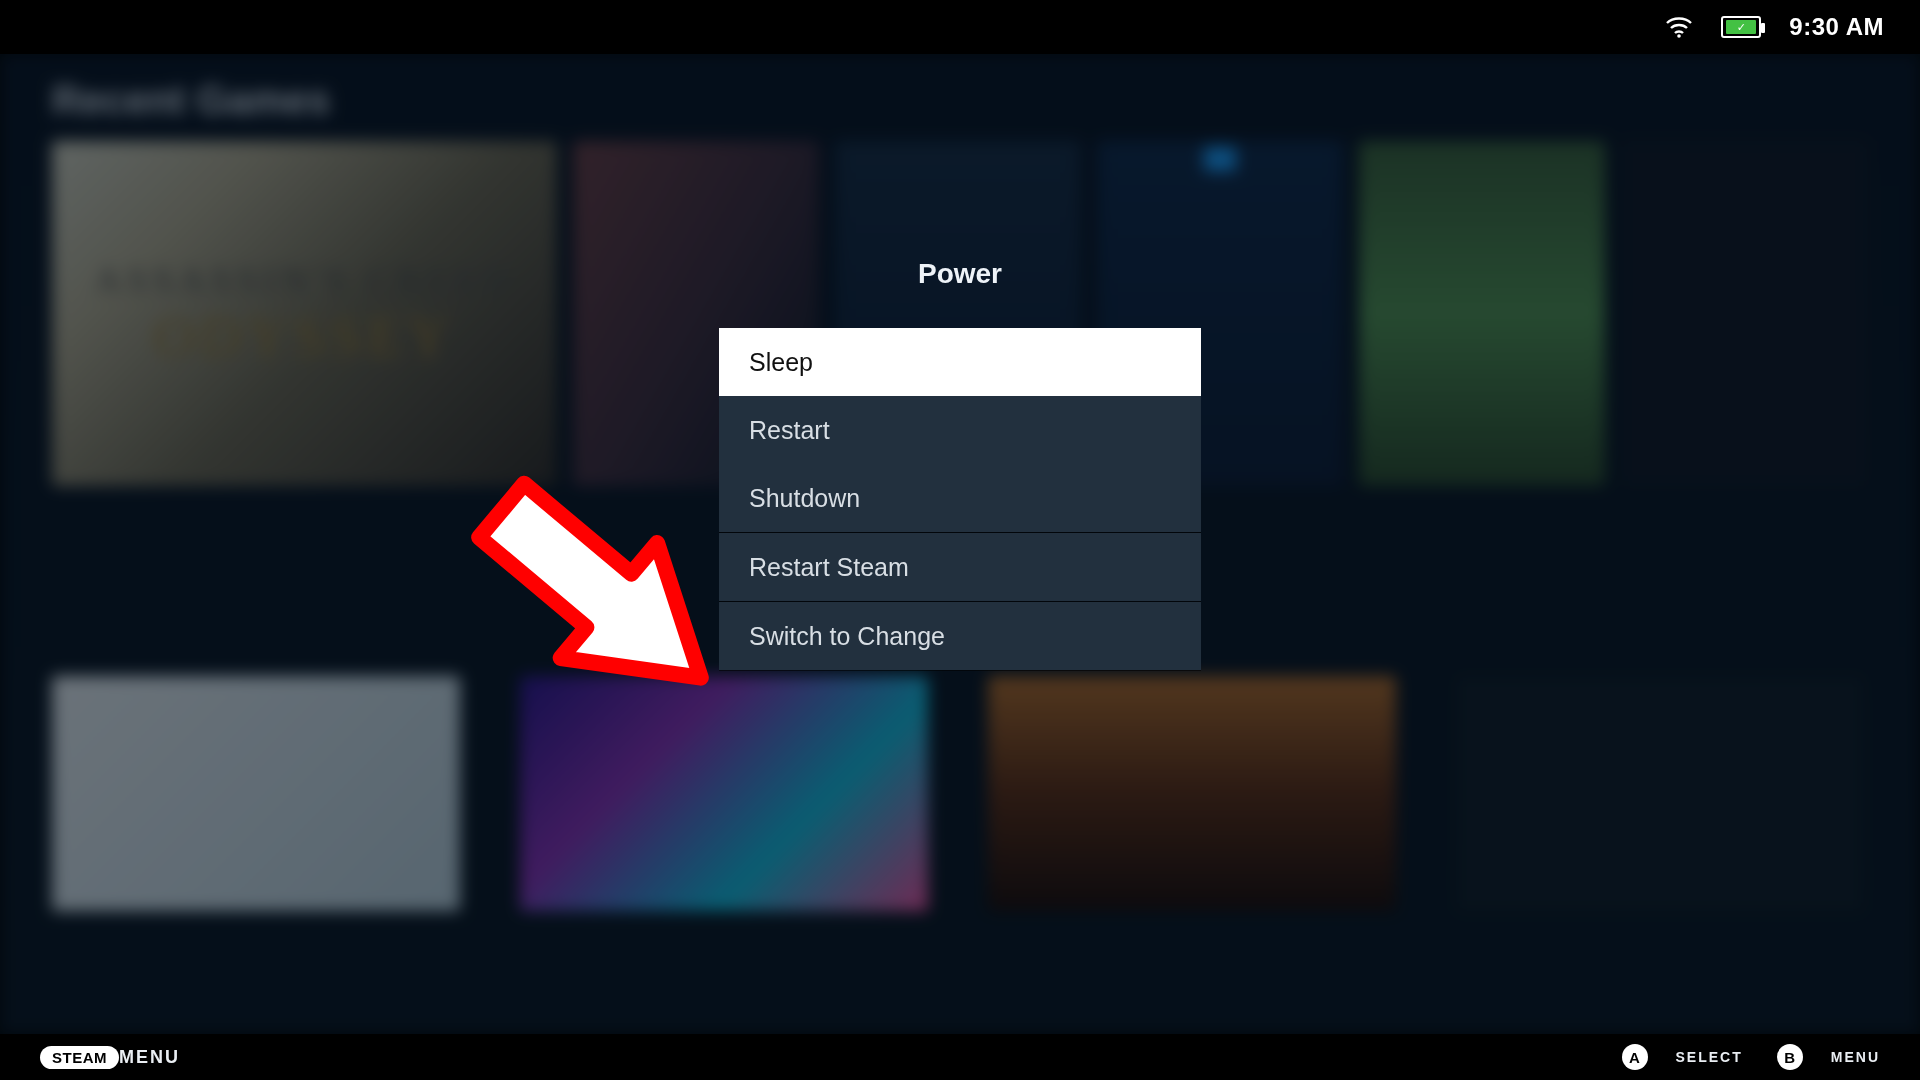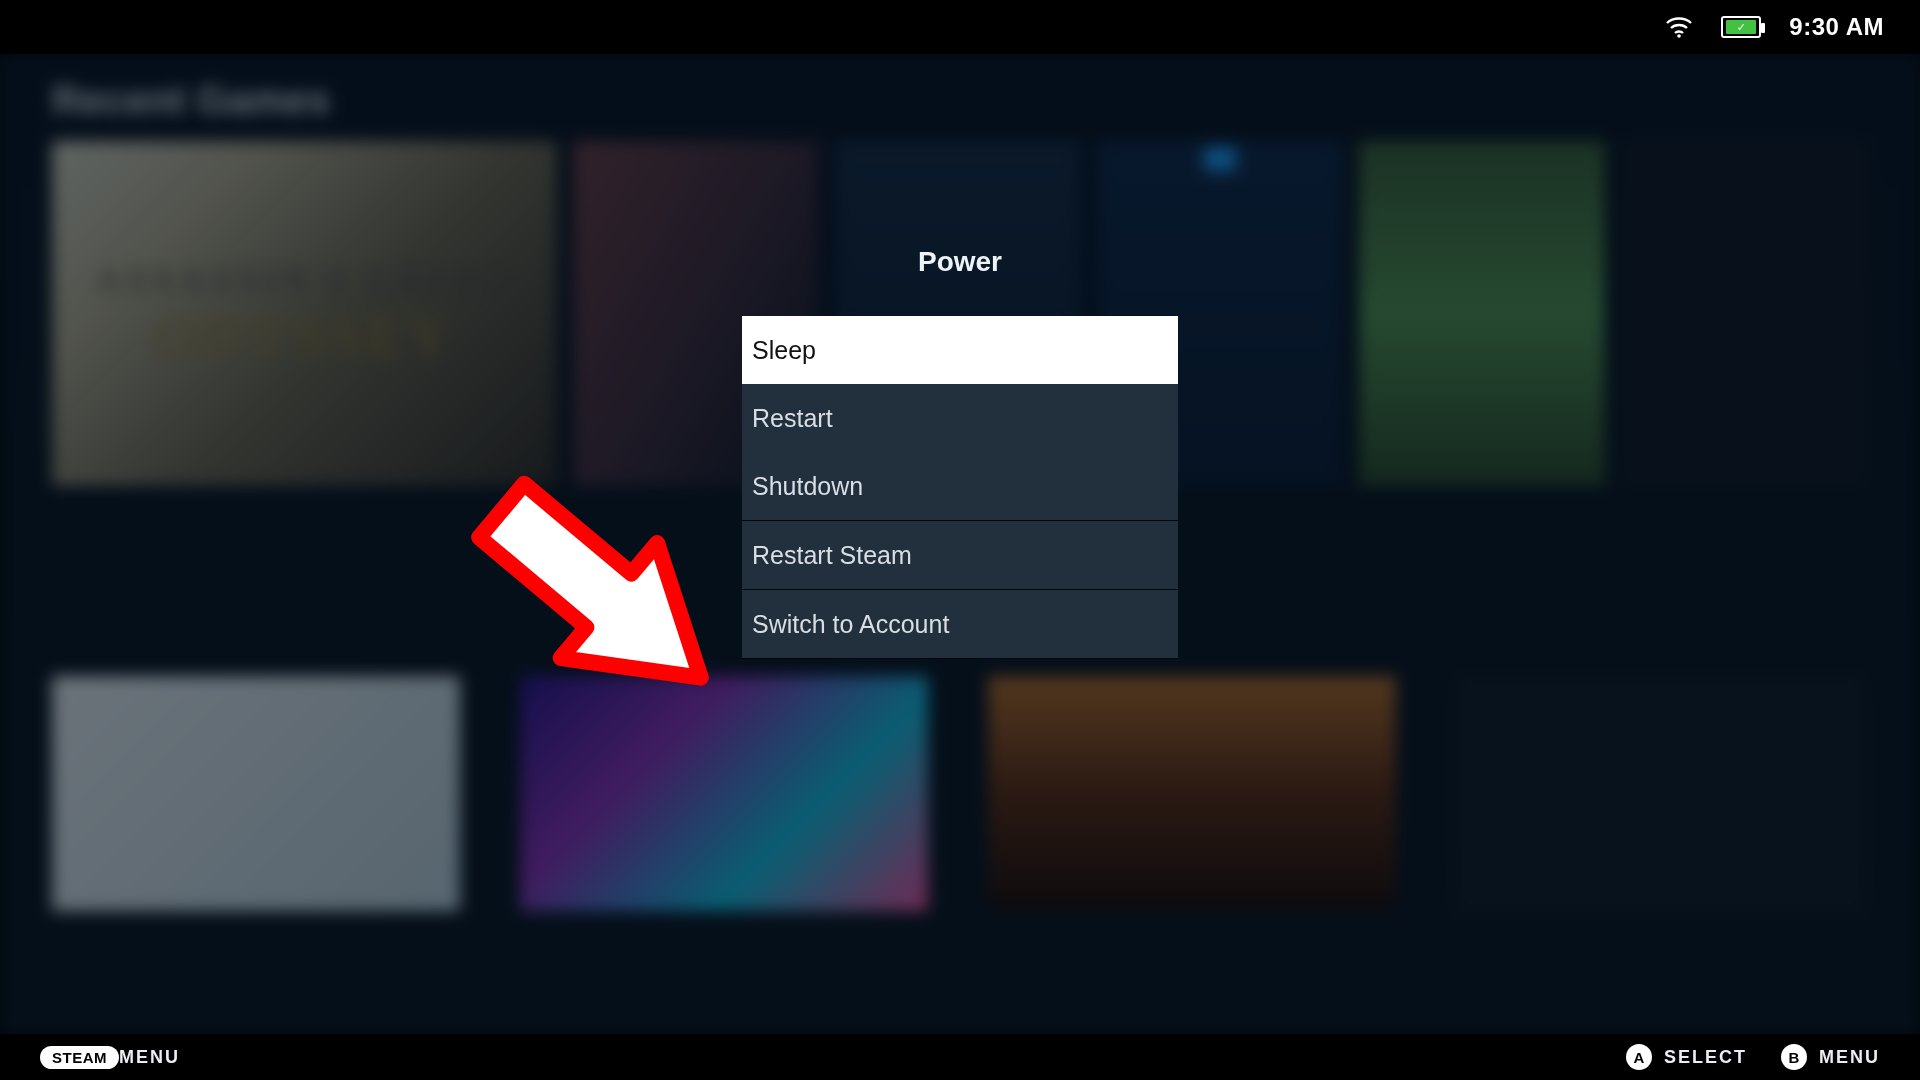--- a/index.html
+++ b/index.html
@@ -81,36 +81,36 @@
   .dim {
     position:absolute; top:54px; left:0; right:0; bottom:46px;
     background: rgba(3, 12, 22, 0.55);
     z-index:20;
   }
 
   
   .dialog {
     position:absolute;
     left:50%; transform: translateX(-50%);
-    top: 246px;
-    width: 436px;
+    top: 258px;
+    width: 482px;
     z-index:30;
     font-size:26px;
   }
   .dialog-title {
     text-align:center; font-size:28px; font-weight:600; color:#eef3f8;
     margin-bottom: 38px;
   }
   .menu { width:100%; }
   .menu-item {
     height:68px;
     background:#22303e;
     color:#d8dee4;
     display:flex; align-items:center;
-    padding: 0 10px;
+    padding: 0 30px;
     font-size:25px;
     cursor:pointer;
   }
   .menu-item.selected { background:#fff; color:#111; }
   .sep { height:1px; background:#000; opacity:.55; }
 
   
   .arrow {
     position:absolute; z-index:40;
     left:440px; top:465px;
@@ -132,21 +132,21 @@
     padding:3px 12px; border-radius:14px; letter-spacing:.5px;
   }
   .menu-label { font-size:18px; letter-spacing:2px; color:#eaeef3; font-weight:700; }
   .bottom-right { display:flex; align-items:center; gap:34px; }
   .hint { display:flex; align-items:center; gap:12px; }
   .btn-circle {
     width:26px; height:26px; border-radius:50%; background:#fff; color:#000;
     display:flex; align-items:center; justify-content:center;
     font-weight:700; font-size:15px;
   }
-  .hint-label { font-size:18px; letter-spacing:2px; color:#eaeef3; font-weight:600; }
+  .hint-label { font-size:14px; letter-spacing:2px; color:#eaeef3; font-weight:600;margin-left:16px; }
 </style>
 </head>
 <body>
 
 <div class="status-bar">
   <span class="wifi-icon">
     <svg width="28" height="24" viewBox="0 0 28 24" fill="none">
       <path d="M2 8 C8 2 20 2 26 8" stroke="#fff" stroke-width="2.4" fill="none"></path>
       <path d="M6 13 C10 9 18 9 22 13" stroke="#fff" stroke-width="2.4" fill="none"></path>
       <path d="M10 18 C12 16 16 16 18 18" stroke="#fff" stroke-width="2.4" fill="none"></path>
@@ -188,21 +188,21 @@
 
 <div class="dialog">
   <div class="dialog-title">Power</div>
   <div class="menu" id="power-menu">
       <div class="menu-item selected">Sleep</div>
       <div class="menu-item">Restart</div>
       <div class="menu-item">Shutdown</div>
       <div class="sep"></div>
       <div class="menu-item">Restart Steam</div>
       <div class="sep"></div>
-      <div class="menu-item">Switch to Account</div>
+      <div class="menu-item">Switch to Change</div>
       <div class="sep"></div>
     </div>
 </div>
 
 <svg class="arrow" viewBox="0 0 320 230">
   <g transform="rotate(40 160 115)">
     <polygon points="40,90 180,90 180,50 300,125 180,200 180,160 40,160" fill="#ffffff" stroke="#ff0000" stroke-width="16" stroke-linejoin="round"></polygon>
   </g>
 </svg>
 

